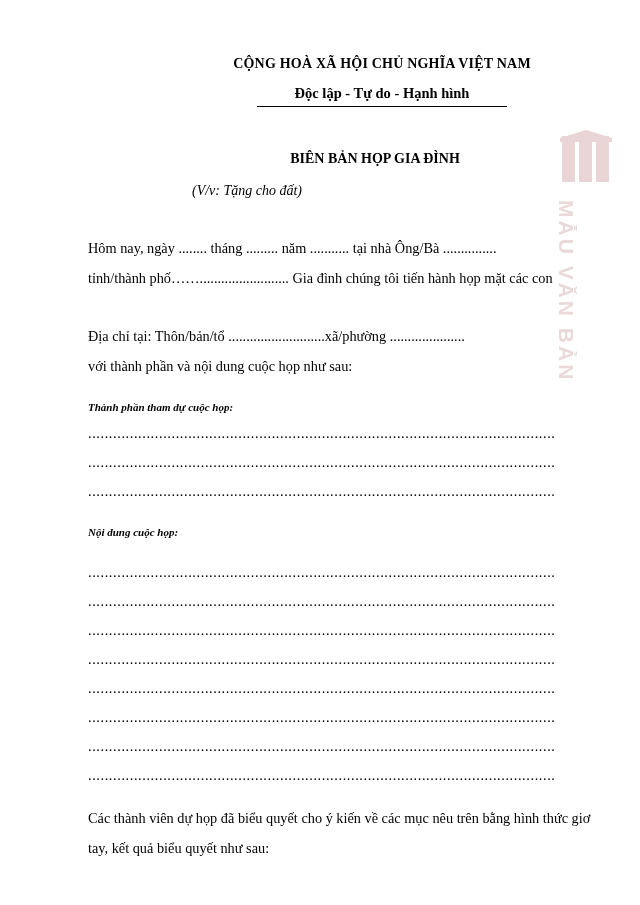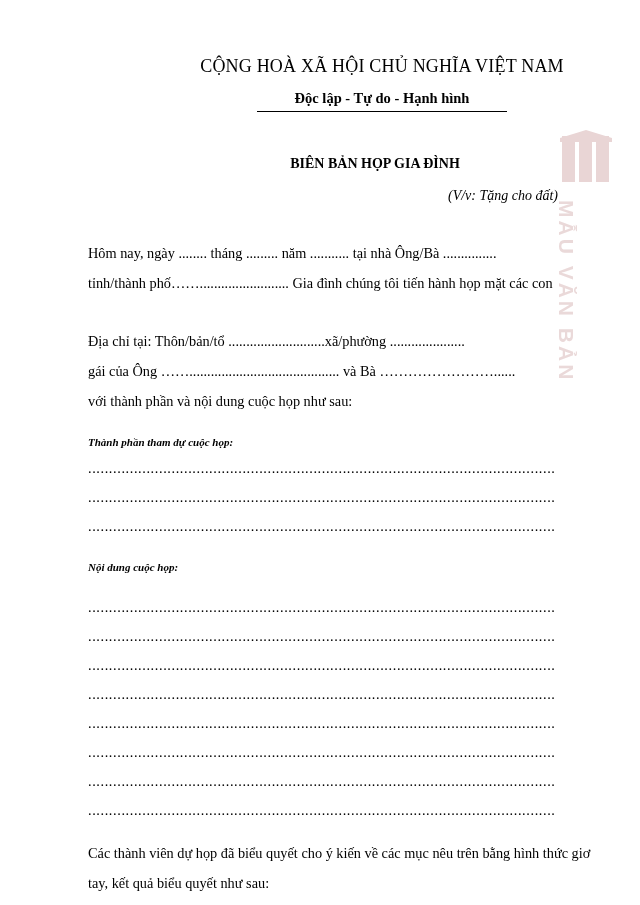--- a/index.html
+++ b/index.html
@@ -62,22 +62,22 @@
     top: 56px;
     width: 470px;
   }
 
   .header-block {
     text-align: center;
     width: 380px;
     margin-left: 104px;
   }
   .nation {
-    font-weight: normal;
-    font-size: 18px;
+    font-weight: bold;
+    font-size: 14px;
     letter-spacing: 0.2px;
     white-space: nowrap;
   }
   .motto {
     font-weight: bold;
     font-size: 14.5px;
     margin-top: 13px;
     white-space: nowrap;
   }
   .motto-rule {
@@ -89,21 +89,21 @@
 
   .title {
     text-align: center;
     font-weight: bold;
     font-size: 14px;
     margin-top: 44px;
     white-space: nowrap;
     margin-left: 104px;
   }
   .subtitle {
-    text-align: right;
+    text-align: left;
     font-style: italic;
     font-size: 14px;
     margin-top: 16px;
     margin-left: 104px;
   }
 
   .para {
     font-size: 14.3px;
     margin-top: 41px;
     white-space: nowrap;
@@ -150,21 +150,20 @@
       <div class="motto">Độc lập  - Tự do - Hạnh hình</div>
       <div class="motto-rule"></div>
     </div>
 
     <div class="title">BIÊN BẢN HỌP GIA ĐÌNH</div>
     <div class="subtitle">(V/v: Tặng cho đất)</div>
 
     <div class="para">Hôm nay, ngày ........ tháng ......... năm ........... tại nhà Ông/Bà ...............</div>
     <div class="para tight">tỉnh/thành phố……......................... Gia đình chúng tôi tiến hành họp mặt các con</div>
     <div class="para">Địa chỉ tại: Thôn/bản/tổ ...........................xã/phường .....................</div>
-    <div class="para tight">gái của Ông …….......................................... và Bà ……………………......</div>
     <div class="para tight">với thành phần và nội dung cuộc họp như sau:</div>
 
     <div class="section-head">Thành phần tham dự cuộc họp:</div>
     <div class="dots-line">................................................................................................................</div>
     <div class="dots-line">................................................................................................................</div>
     <div class="dots-line">................................................................................................................</div>
 
     <div class="section-head">Nội dung cuộc họp:</div>
     <div class="dots-line gap-before">................................................................................................................</div>
     <div class="dots-line">................................................................................................................</div>

